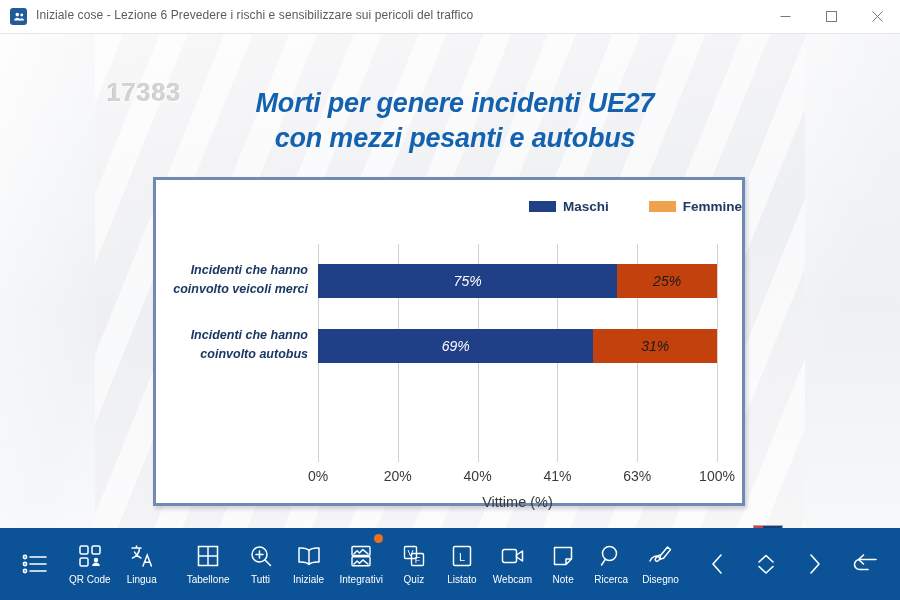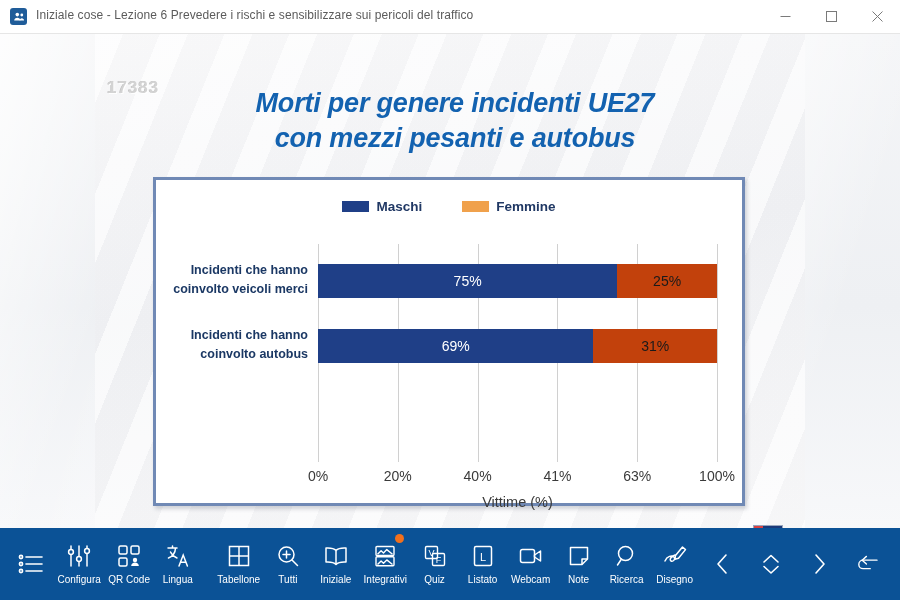--- a/index.html
+++ b/index.html
@@ -55,21 +55,21 @@
   .slide {
     position: absolute;
     left: 95px; top: 0px; width: 710px; height: 528px;
     background:
       repeating-linear-gradient(112deg, rgba(255,255,255,.55) 0px, rgba(255,255,255,.55) 26px, rgba(0,0,0,.012) 26px, rgba(0,0,0,.012) 60px),
       linear-gradient(170deg, #fbfbfc 0%, #f1f2f5 45%, #fafafb 100%);
   }
 
   .watermark-number {
     position: absolute; left: 12px; top: 44px;
-    font-size: 17px; font-weight: bold;
+    font-size: 25px; font-weight: bold;
     color: #d3d3d3;
     letter-spacing: 1px;
     text-shadow: 1px 1px 0 #ffffff, -0.5px -0.5px 0 #b9b9b9;
   }
 
   .slide-title {
     position: absolute; left: 70px; top: 52px; width: 580px;
     text-align: center;
     font-size: 27px; font-weight: bold; font-style: italic;
     color: #1362b0; line-height: 1.28;
@@ -79,21 +79,21 @@
   
   .chart-card {
     position: absolute;
     left: 58px; top: 143px; width: 592px; height: 329px;
     background: #ffffff;
     border: 3px solid #7089b5;
     box-shadow: 2px 3px 4px rgba(60,70,90,.22);
   }
 
   .legend {
-    display: flex; justify-content: center; align-items: center;
+    display: flex; justify-content: flex-end; align-items: center;
     gap: 40px; padding-top: 19px;
   }
   .legend-item { display: flex; align-items: center; gap: 7px; }
   .legend-swatch { width: 27px; height: 11px; display: inline-block; }
   .legend-label { font-size: 13.5px; font-weight: bold; color: #203864; }
 
   .plot {
     position: absolute; left: 0; right: 0; top: 56px; bottom: 0;
   }
   .plot-area {
@@ -102,20 +102,21 @@
   }
   .gridlines { position: absolute; inset: 0; }
   .gridline {
     position: absolute; top: 0; bottom: 0; width: 1px;
     background: #d0d0d0;
   }
   .rows { position: absolute; inset: 0; }
   .row {
     position: absolute; left: 0; right: 0; height: 34px;
     display: flex;
+    font-style: italic;
   }
   .seg {
     height: 100%;
     display: flex; align-items: center; justify-content: center;
     font-size: 14px;
   }
   .seg.male { background: #1f3f87; color: #ffffff; }
   .seg.female { background: #c2410c; color: #1a1a1a; }
 
   .row-label {
@@ -340,33 +341,20 @@
       <svg width="26" height="22" viewBox="0 0 26 22" fill="none" stroke="#fff" stroke-width="1.6">
         <circle cx="3" cy="4" r="1.6"></circle>
           <line x1="8" y1="4" x2="24" y2="4" stroke-linecap="round"></line>
         <circle cx="3" cy="11" r="1.6"></circle>
           <line x1="8" y1="11" x2="24" y2="11" stroke-linecap="round"></line>
         <circle cx="3" cy="18" r="1.6"></circle>
           <line x1="8" y1="18" x2="24" y2="18" stroke-linecap="round"></line>
       </svg>
     </div>
 
-    <div class="tb-item">
-      <span class="tb-icon">
-        <svg width="24" height="24" viewBox="0 0 24 24" fill="none" stroke="#fff" stroke-width="1.5" stroke-linecap="round">
-          <line x1="4" y1="2" x2="4" y2="22"></line>
-            <circle cx="4" cy="8" r="2.4" fill="#0b5296"></circle>
-          <line x1="12" y1="2" x2="12" y2="22"></line>
-            <circle cx="12" cy="15" r="2.4" fill="#0b5296"></circle>
-          <line x1="20" y1="2" x2="20" y2="22"></line>
-            <circle cx="20" cy="7" r="2.4" fill="#0b5296"></circle>
-        </svg>
-      </span>
-      <span class="tb-label">Configura</span>
-    </div>
 
     <div class="tb-item">
       <span class="tb-icon">
         <svg width="24" height="24" viewBox="0 0 24 24" fill="none" stroke="#fff" stroke-width="1.5">
           <rect x="2" y="2" width="8" height="8" rx="1.5"></rect>
           <rect x="14" y="2" width="8" height="8" rx="1.5"></rect>
           <rect x="2" y="14" width="8" height="8" rx="1.5"></rect>
           <circle cx="18" cy="16" r="2.2" fill="#fff" stroke="none"></circle>
           <path d="M14.2 22c0-2.2 1.7-3.4 3.8-3.4s3.8 1.2 3.8 3.4z" fill="#fff" stroke="none"></path>
         </svg>

